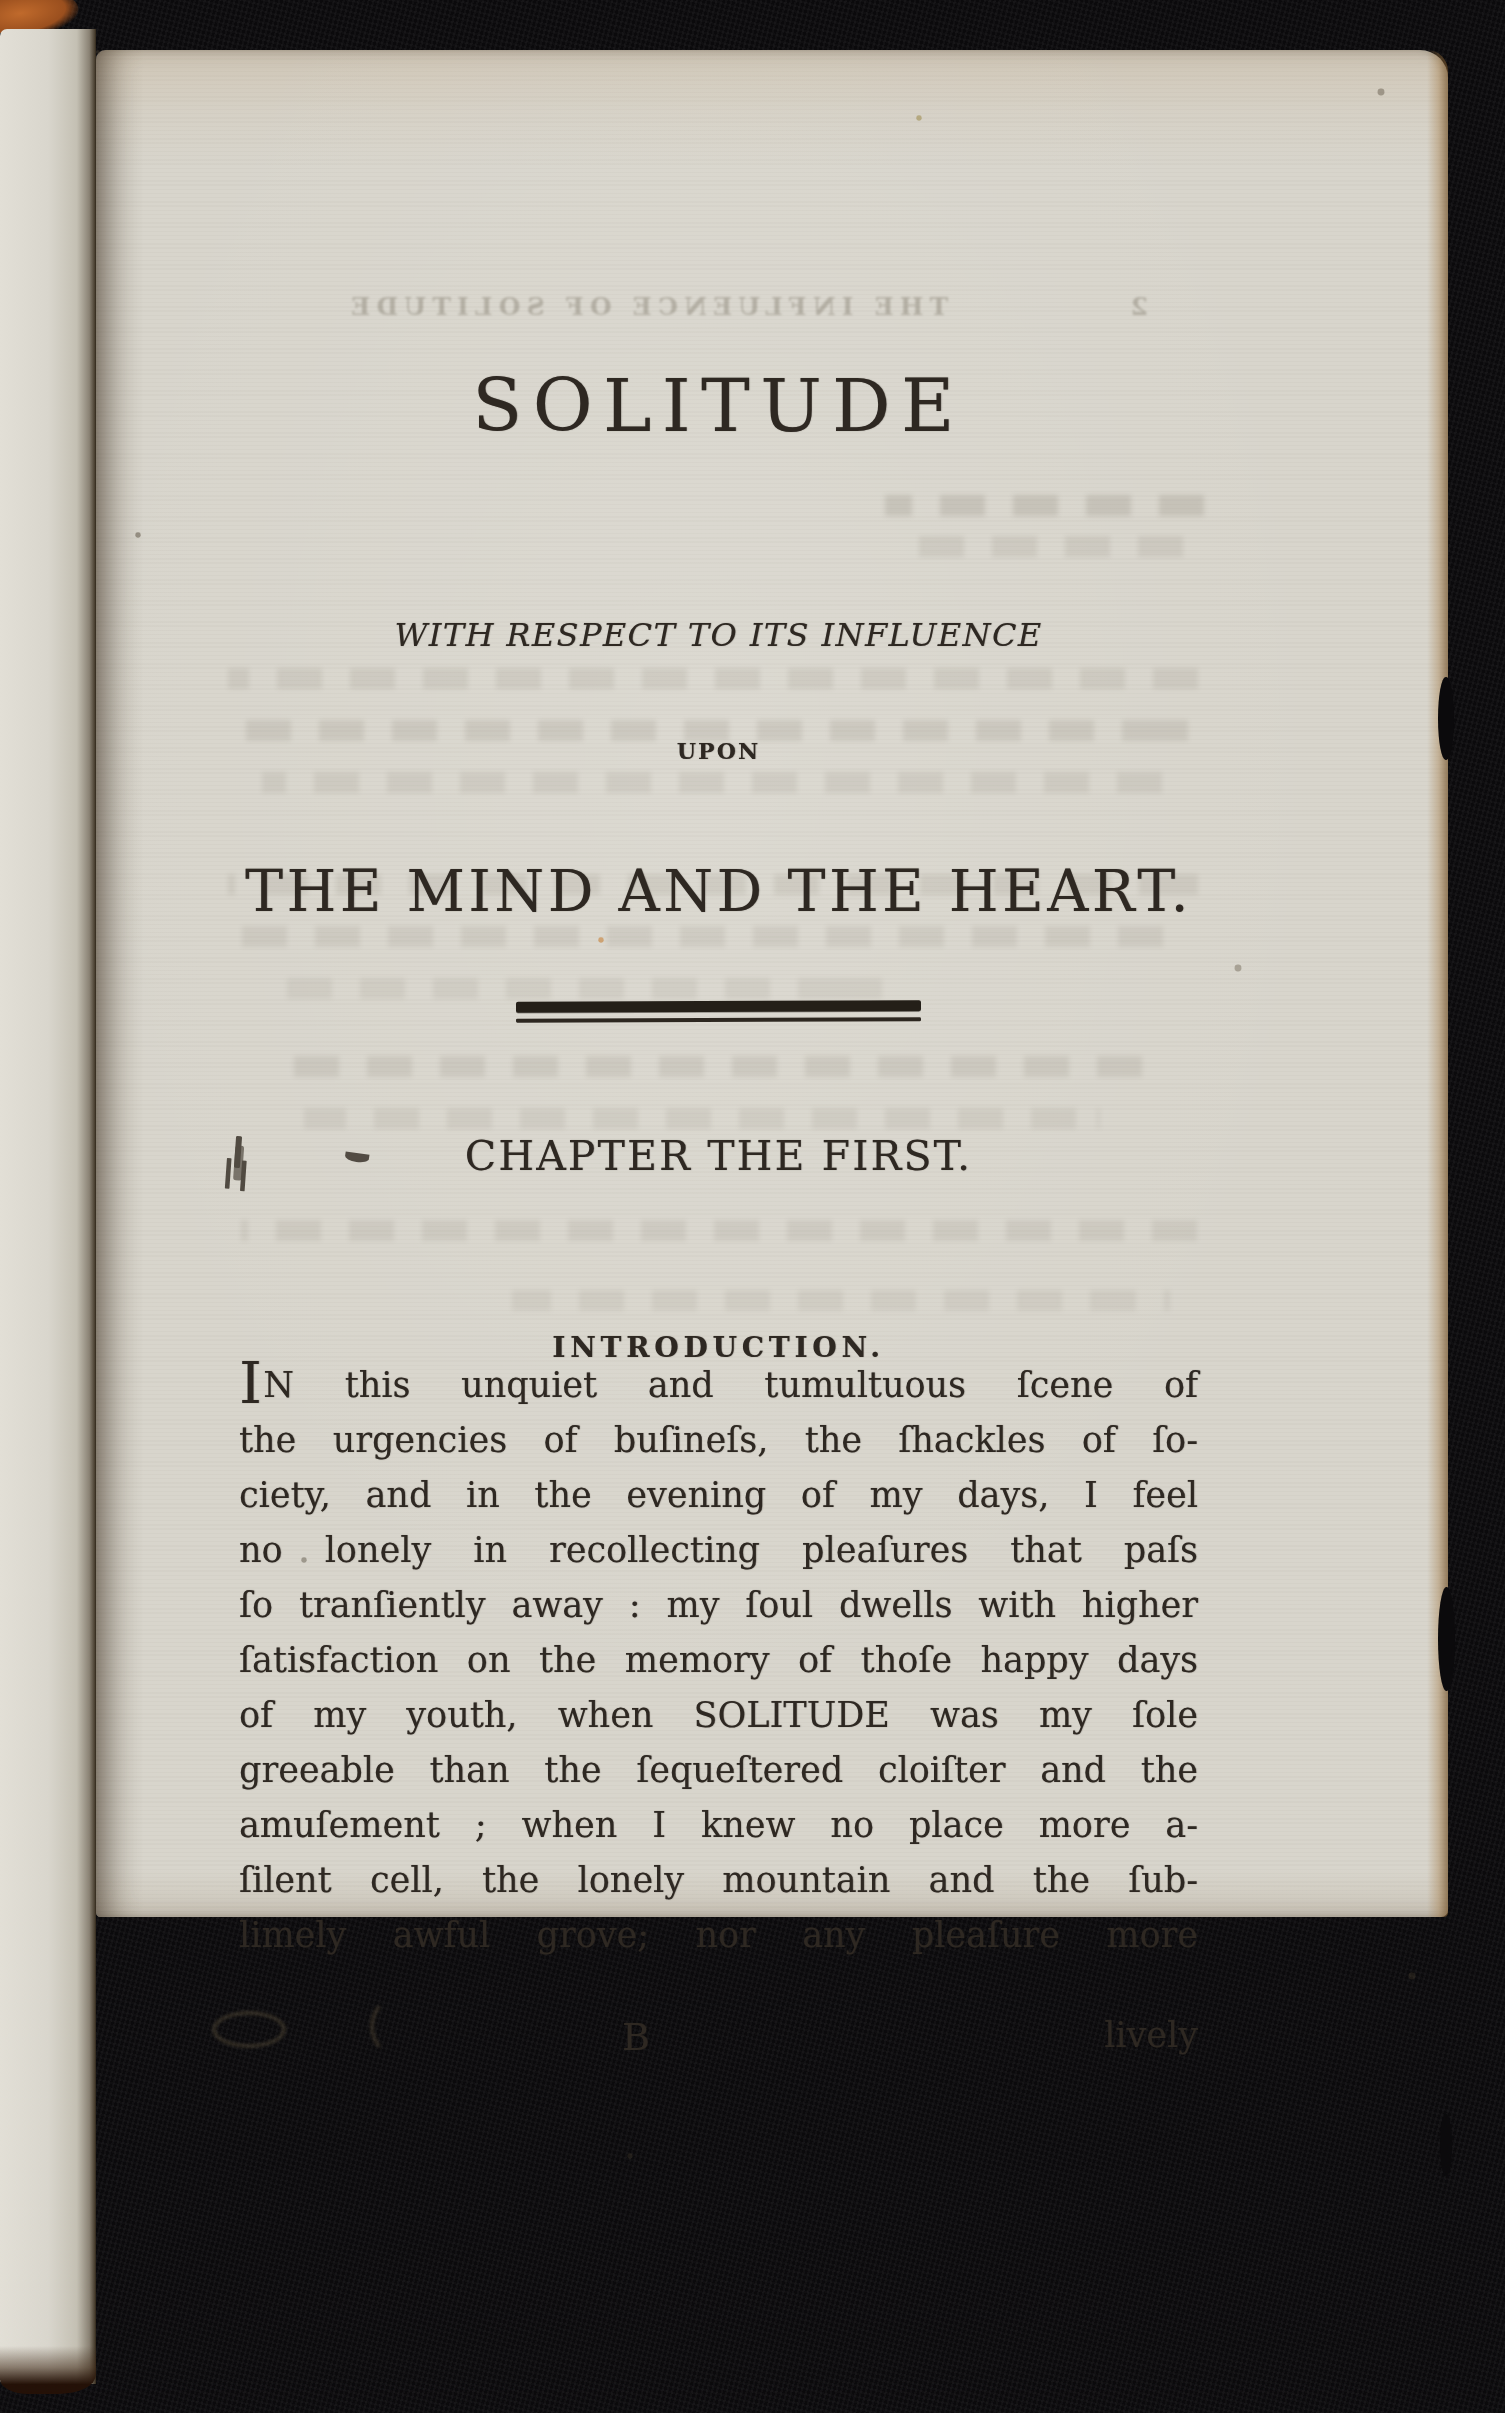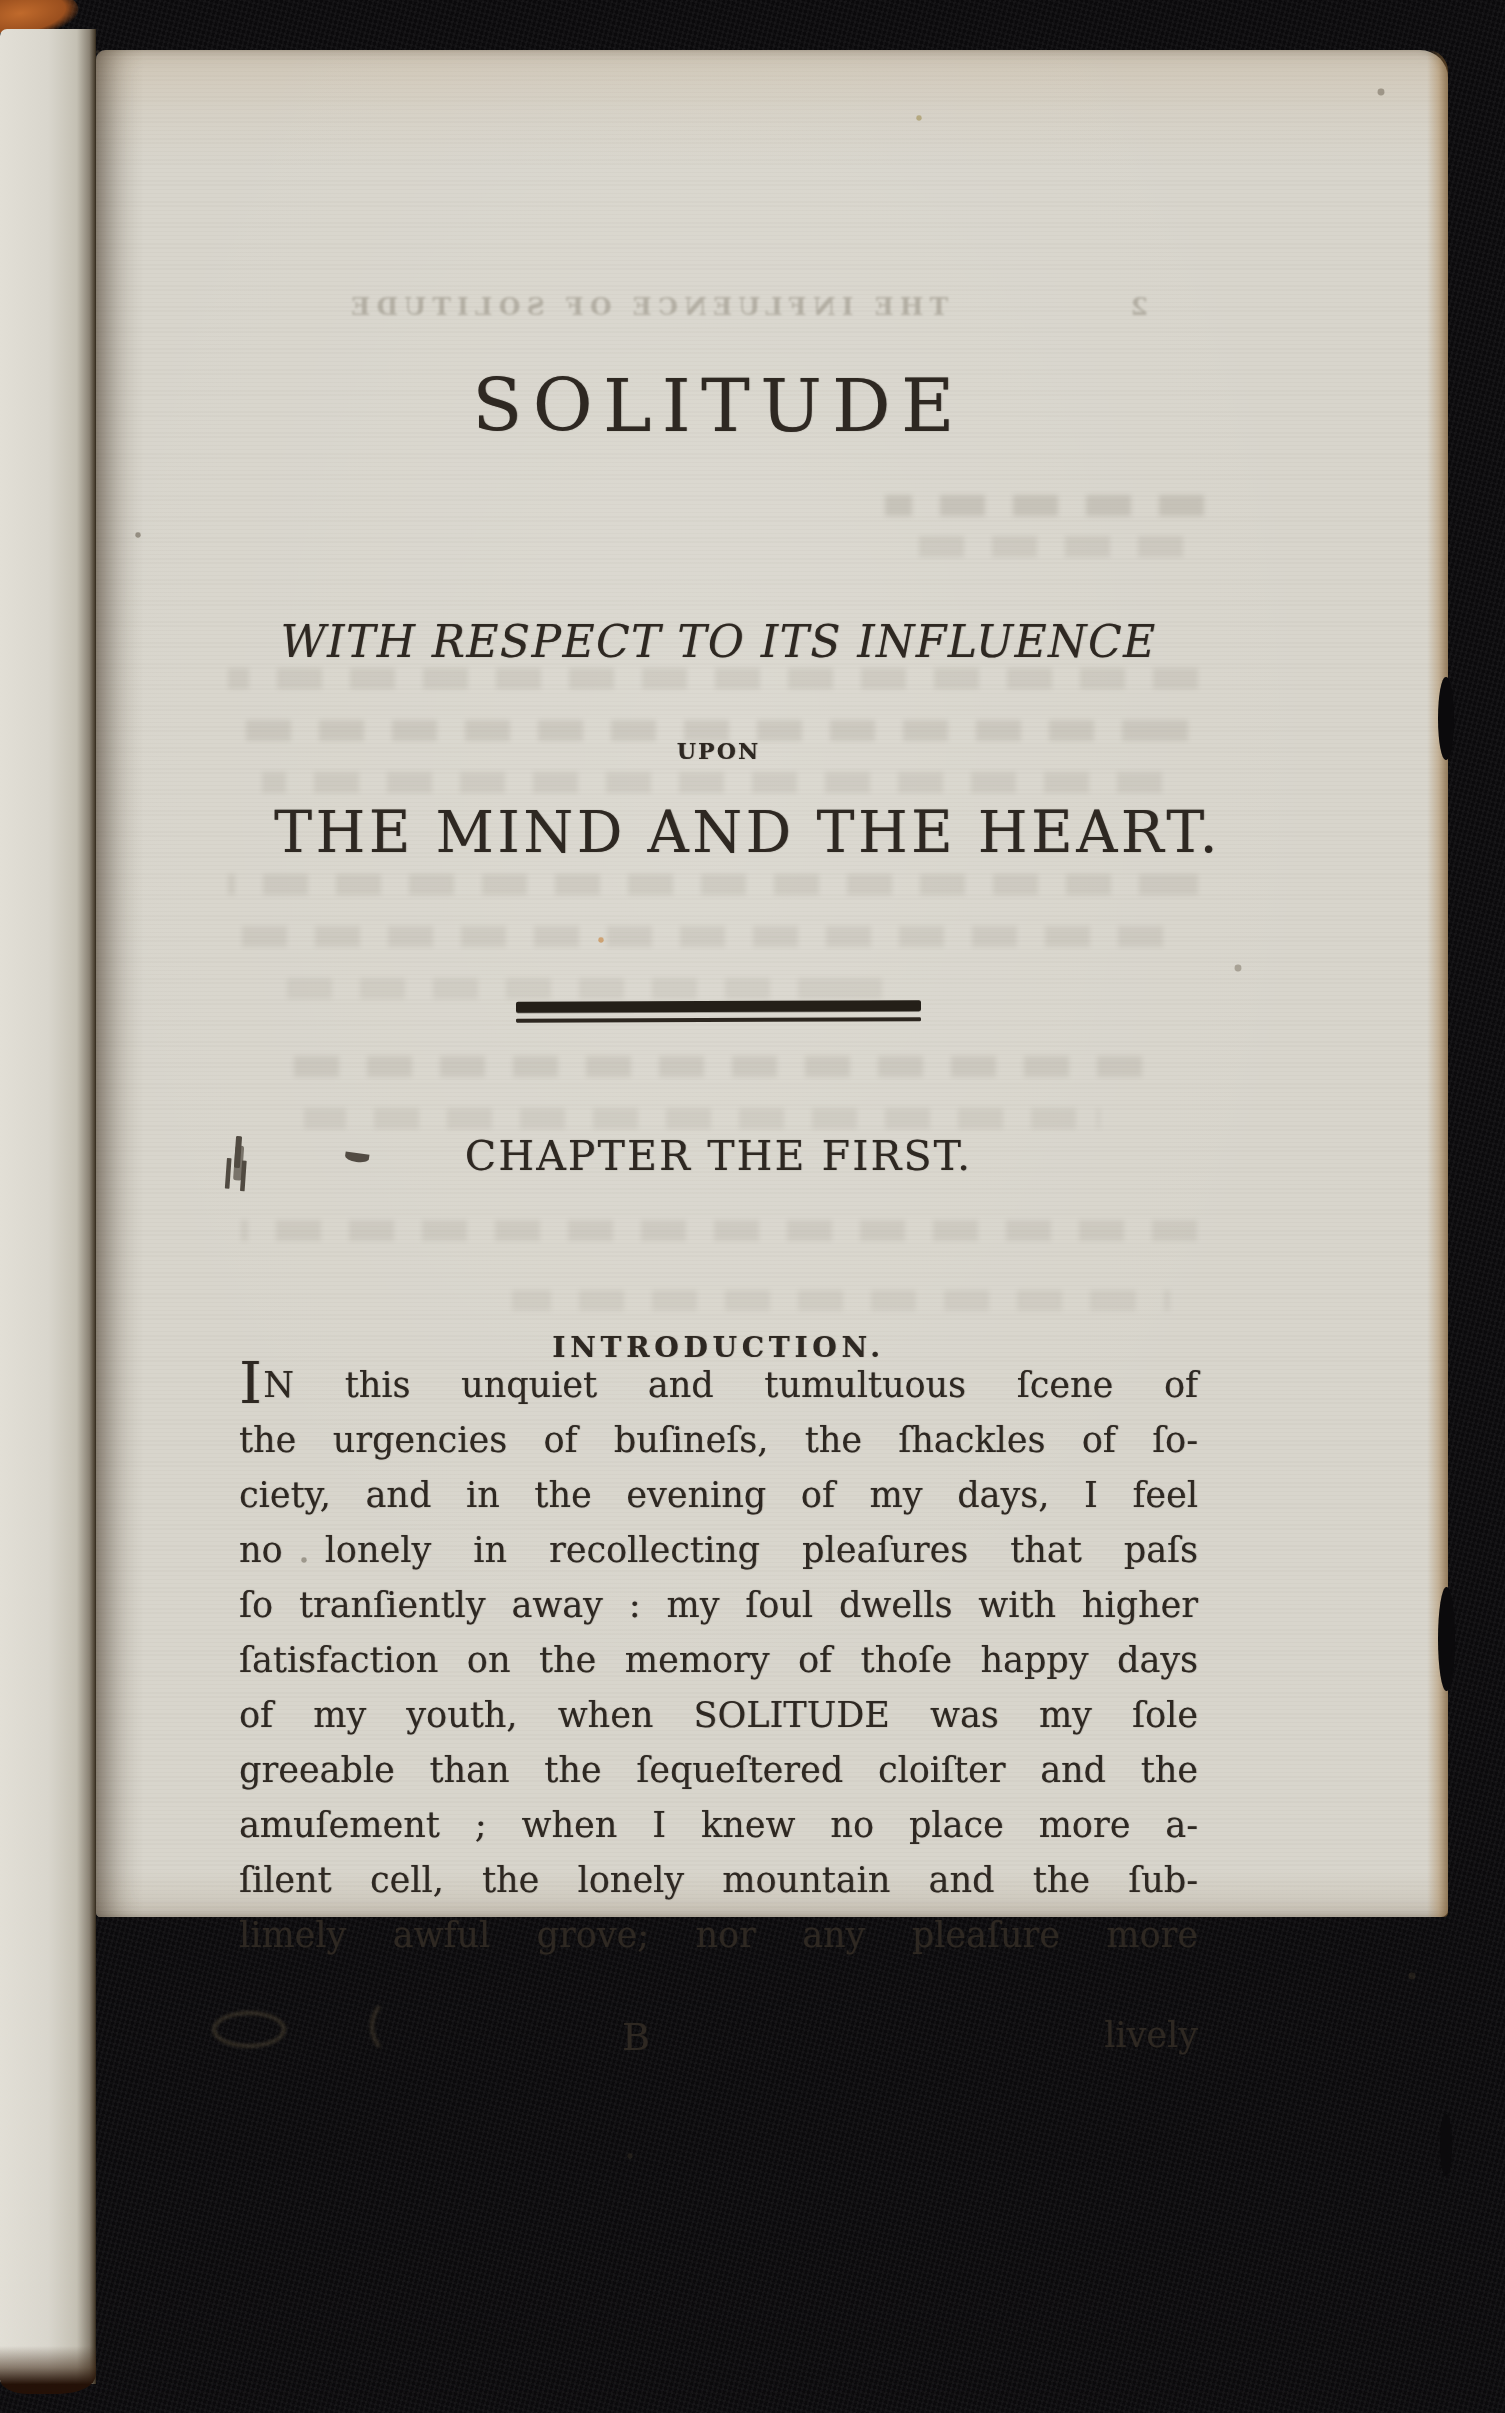--- a/index.html
+++ b/index.html
@@ -48,23 +48,23 @@
   .edge-notch{position:absolute;background:#0b0a0c;}
   .n1{right:-5.5px;top:627px;width:15.2px;height:83px;border-radius:50%;}
   .n2{right:-7px;top:1537px;width:16.6px;height:104px;border-radius:50%;}
   .n3{right:-4.2px;top:2064px;width:12.5px;height:62px;border-radius:50%;}
   
   .measure{position:absolute;left:143px;width:959px;}
   .ink{color:#2e2822;text-shadow:0.4px 0.4px 1px rgba(46,40,34,0.5);}
   .ctr{text-align:center;}
   .title{top:313px;font-size:73px;letter-spacing:10.4px;font-weight:500;}
   .sub1{top:474px;font-size:37px;letter-spacing:3.5px;}
-  .subitalic{top:566px;font-size:44px;font-style:italic;letter-spacing:1.4px;}
+  .subitalic{top:566px;font-size:32px;font-style:italic;letter-spacing:1.4px;}
   .upon{top:688px;font-size:22px;letter-spacing:2.1px;font-weight:bold;}
-  .sub2{top:749px;font-size:57px;letter-spacing:3.5px;margin-left:29px;}
+  .sub2{top:808px;font-size:57px;letter-spacing:3.5px;}
   .rule{top:951px;left:420px;width:405px;}
   .rule .thick{height:11px;background:#241f18;border-radius:2.1px;transform:rotate(-0.25deg);
     box-shadow:0 0.7px 0 rgba(36,31,24,.4);}
   .rule .thin{height:3.5px;margin-top:6.2px;background:#2d2720;border-radius:1.4px;transform:rotate(-0.2deg);}
   .chapter{top:1082px;font-size:41px;letter-spacing:2.1px;}
   .intro{top:1281px;font-size:28px;letter-spacing:4.8px;font-weight:bold;}
   .bodyblock{top:1308px;font-size:35px;line-height:55px;}
   .bodyline{text-align:justify;text-align-last:justify;white-space:normal;}
   .init{font-size:58px;line-height:0;vertical-align:-5.5px;letter-spacing:1.4px;}
   .catchrow{top:1965px;height:55px;font-size:35px;}

